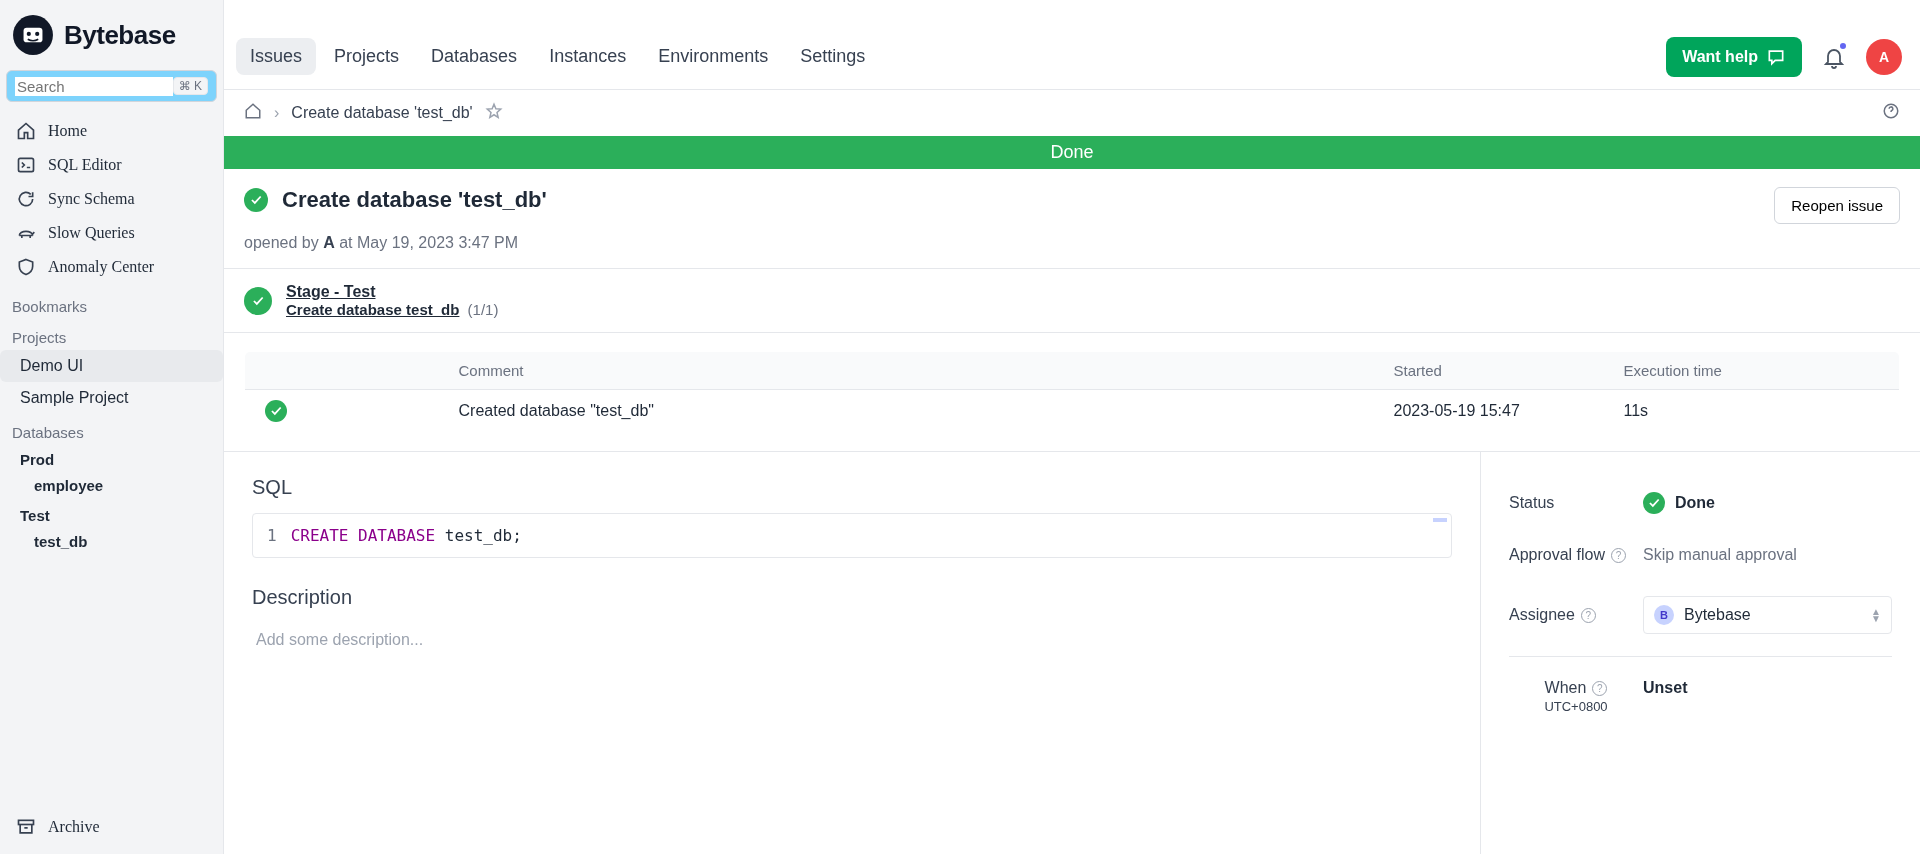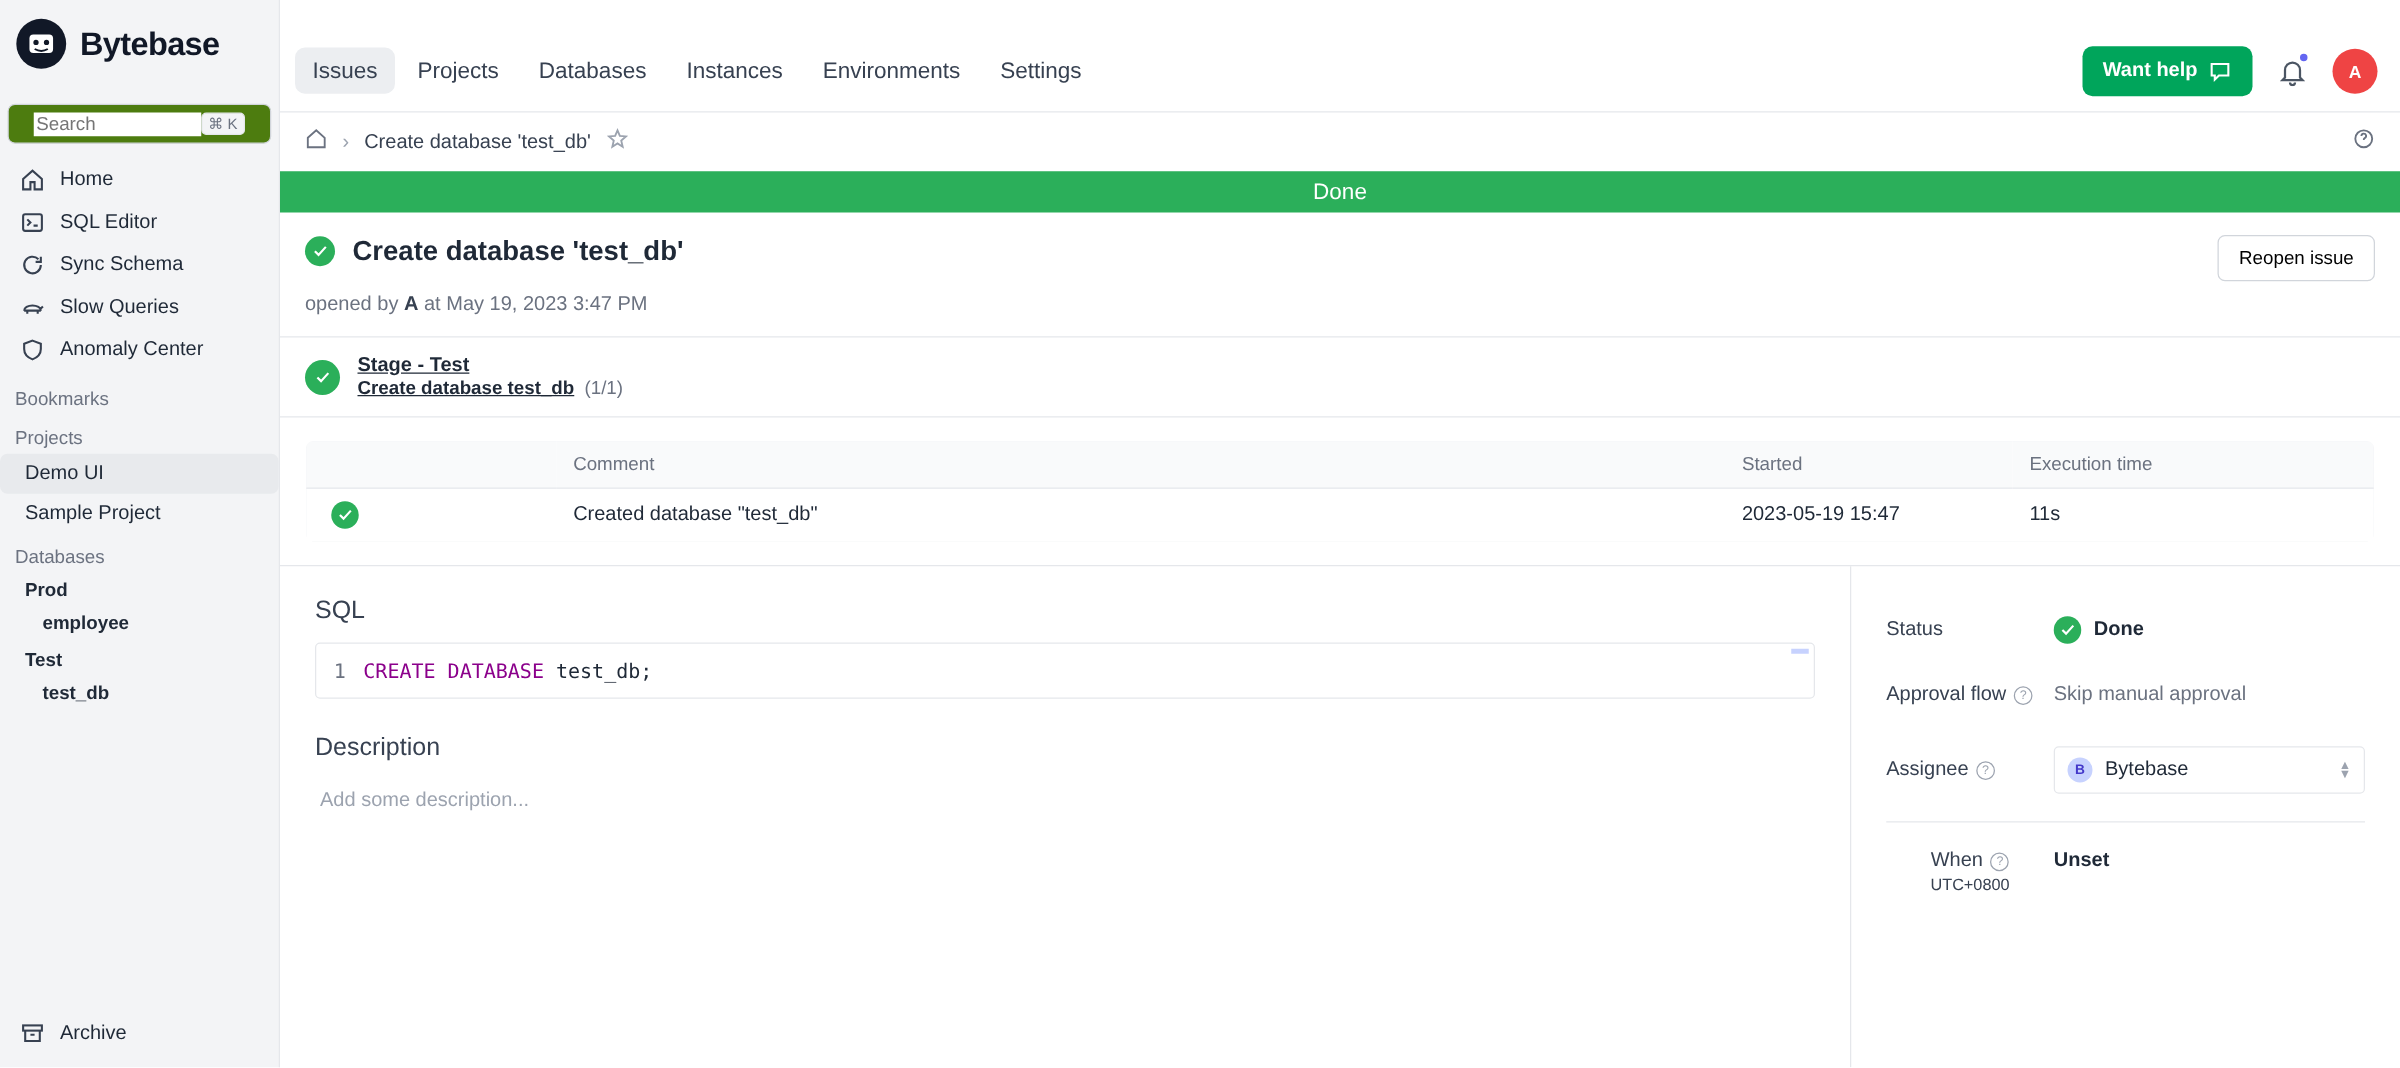--- a/index.html
+++ b/index.html
@@ -44,44 +44,43 @@
     font-size: 26px;
     font-weight: 700;
     color: #111827;
     letter-spacing: -0.5px;
   }
   .logo svg { width: 42px; height: 42px; }
   .search-wrap { padding: 0 6px 8px 6px; }
   .search {
     display: flex;
     align-items: center;
-    background: #4d7c0f;
+    background: #7dd3fc;
     border: 1px solid #d1d5db;
     border-radius: 6px;
-    padding: 4px 20px;
+    padding: 4px 8px;
     height: 32px;
-    margin-top: 13px;
   }
   .search input {
     flex: 1;
     border: none;
     outline: none;
     font-size: 15px;
     color: var(--text);
     min-width: 0;
   }
   .search .kbd {
     background: var(--bg-subtle);
     border-radius: 4px;
     padding: 1px 5px;
     font-size: 12px;
     color: #6b7280;
     border: 1px solid #e5e7eb;
   }
-  .nav { padding: 4px 6px; }
+  .nav { padding: 4px 6px; font-family: Liberation Serif, serif; }
   .nav-item, .proj-item, .db-item {
     display: flex;
     align-items: center;
     gap: 12px;
     padding: 7px 10px;
     border-radius: 6px;
     color: var(--text);
     font-size: 16px;
     cursor: pointer;
   }

